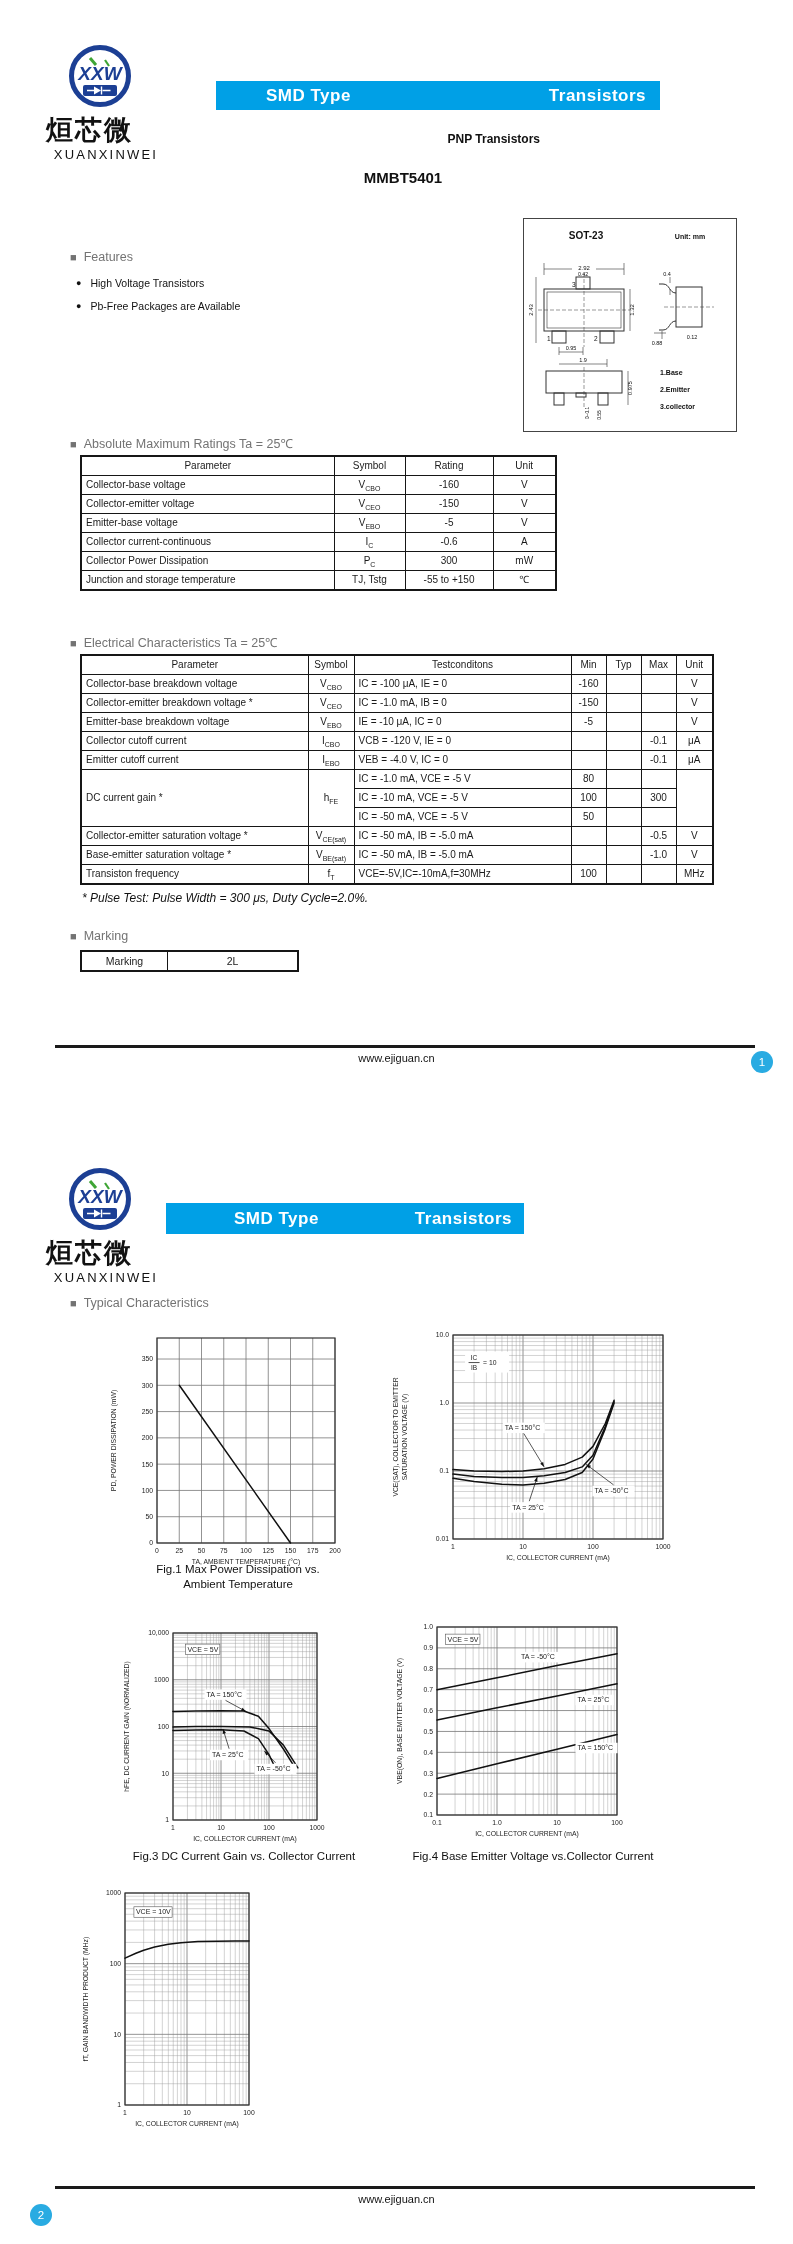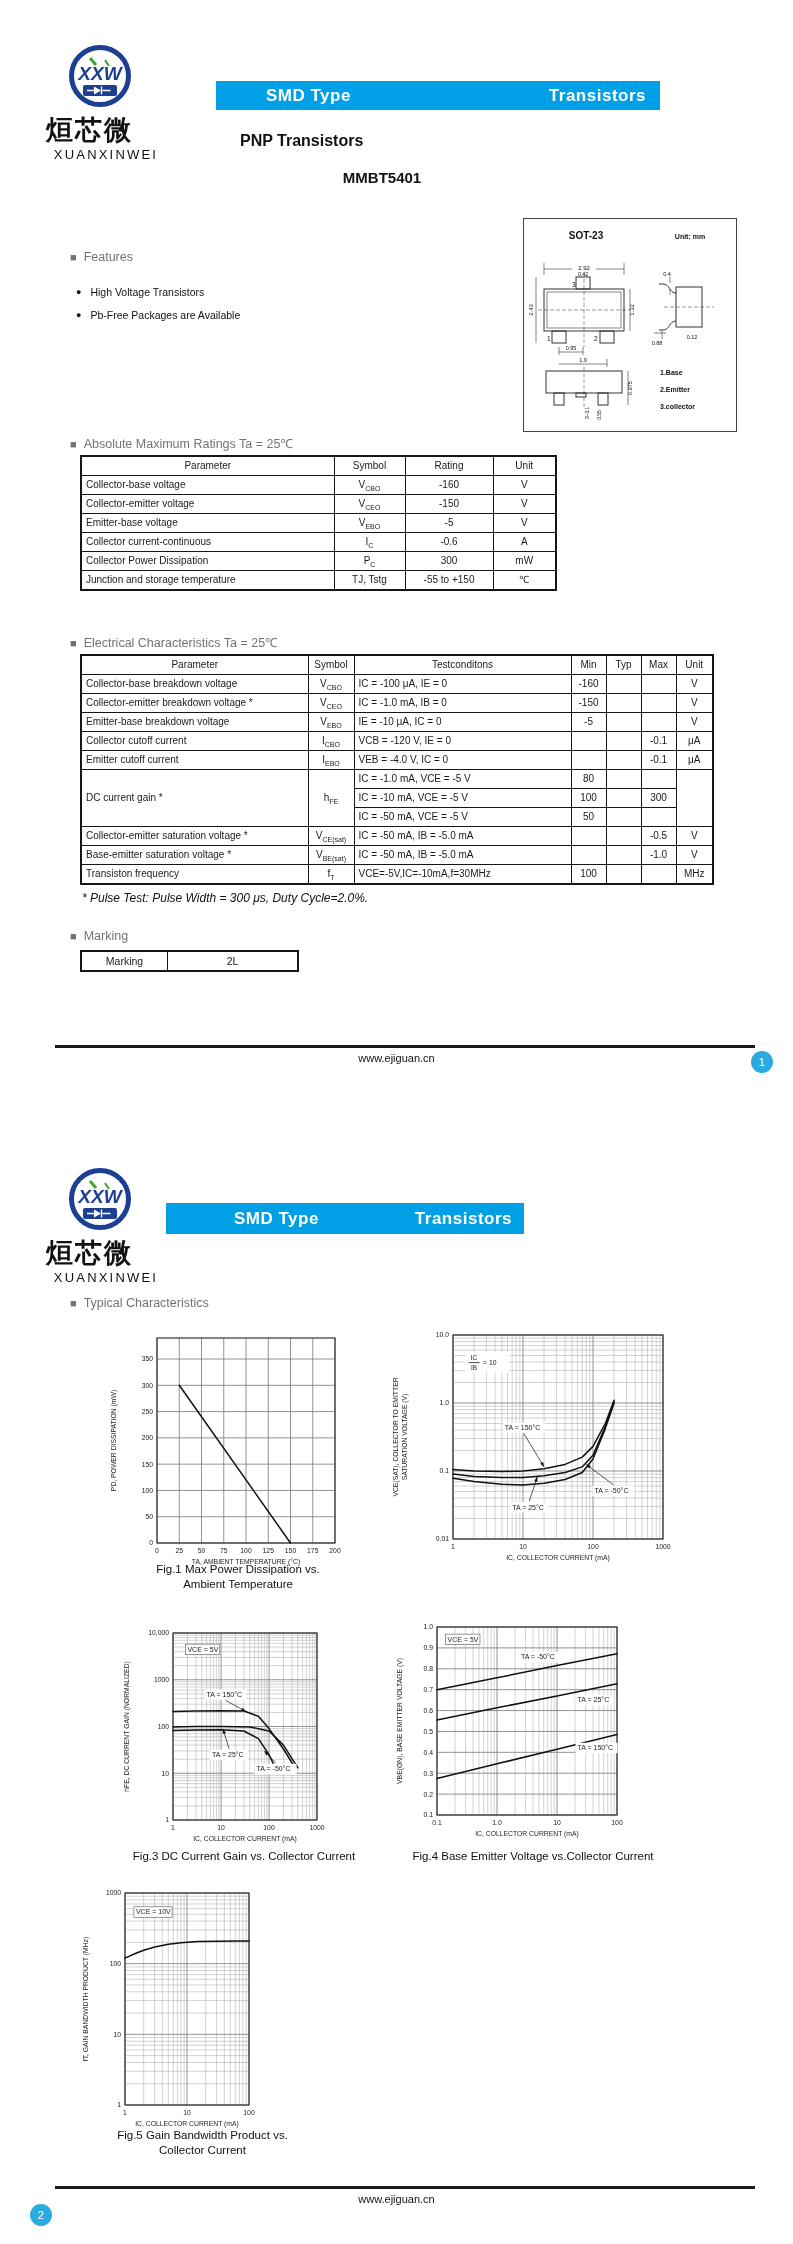--- a/index.html
+++ b/index.html
@@ -6,25 +6,25 @@
   body{width:793px;height:2244px;position:relative;background:#ffffff;
        font-family:"Liberation Sans",sans-serif;color:#1a1a1a;}
   .page{position:absolute;left:0;width:793px;height:1122px;background:#fff;overflow:hidden;}
   #p1{top:0;} #p2{top:1122px;}
   .ab{position:absolute;}
   .banner{background:#00A0E6;text-align:right;}
   .banner span{position:absolute;top:50%;transform:translateY(-50%);color:#fff;
                font-weight:bold;font-size:17px;letter-spacing:0.5px;}
   .cnname{font-size:27px;font-weight:bold;letter-spacing:2px;text-align:left;color:#111;}
   .enname{font-size:13px;letter-spacing:2.2px;text-align:center;color:#111;}
-  .ptitle{font-size:16px;font-weight:bold;text-align:left;color:#111;}
+  .ptitle{font-size:12px;font-weight:bold;text-align:right;color:#111;}
   .ppart{font-size:15px;font-weight:bold;text-align:center;color:#111;}
   .sec{font-size:12.5px;color:#737373;}
   .sec .sq{font-size:11px;margin-right:7px;}
-  .feat{font-size:10.5px;color:#111;margin-top:9px;}
+  .feat{font-size:10.5px;color:#111;}
   .feat .dot{font-size:9px;margin-right:9px;vertical-align:1px;}
   table{border-collapse:collapse;border:2px solid #161616;table-layout:fixed;}
   td,th{border:1px solid #161616;font-size:10px;font-weight:normal;
         padding:0 4px;height:18px;line-height:12px;overflow:hidden;}
   th{text-align:center;}
   td.l{text-align:left;} td.c{text-align:center;}
   sub{font-size:7px;line-height:1;}
   .fnote{font-size:12px;color:#111;font-style:italic;}
   .mark td{font-size:10.5px;text-align:center;}
   .hr{background:#1a1a1a;}
@@ -54,21 +54,21 @@
   </svg>
   <div class="ab cnname" style="left:46px;top:112px;width:120px">烜芯微</div>
   <div class="ab enname" style="left:46px;top:147px;width:120px">XUANXINWEI</div>
 
   <div class="ab banner" style="left:216px;top:81px;width:444px;height:29px">
     <span style="left:50px">SMD Type</span>
     <span style="right:14px">Transistors</span>
   </div>
 
   <div class="ab ptitle" style="left:240px;top:132px;width:300px">PNP  Transistors</div>
-  <div class="ab ppart" style="left:232px;top:169px;width:300px">MMBT5401</div>
+  <div class="ab ppart" style="left:253px;top:169px;width:300px">MMBT5401</div>
 
   <div class="ab sec" style="left:70px;top:250px">
     <span class="sq">■</span><span>Features</span>
   </div>
   <div class="ab feat" style="left:76px;top:277px">
     <span class="dot">●</span><span>High Voltage Transistors</span>
   </div>
   <div class="ab feat" style="left:76px;top:300px">
     <span class="dot">●</span><span>Pb-Free Packages are Available</span>
   </div>
@@ -729,21 +729,17 @@
   <div class="ab cap" style="left:88px;top:440px;width:300px">
     <div>Fig.1 Max Power Dissipation vs.</div>
       <div>Ambient Temperature</div>
   </div>
   <div class="ab cap" style="left:84px;top:727px;width:320px">
     <div>Fig.3 DC Current Gain vs. Collector Current</div>
   </div>
   <div class="ab cap" style="left:368px;top:727px;width:330px">
     <div>Fig.4 Base Emitter Voltage vs.Collector Current</div>
   </div>
-  <div class="ab cap" style="left:60px;top:1006px;width:285px">
-    <div>Fig.5 Gain Bandwidth Product vs.</div>
-      <div>Collector Current</div>
-  </div>
 
   <div class="ab hr" style="left:55px;top:1064px;width:700px;height:3px"></div>
   <div class="ab url" style="left:0;top:1071px;width:793px">www.ejiguan.cn</div>
   <div class="ab badge" style="left:30px;top:1082px">2</div>
 </div>
 
 </body></html>

